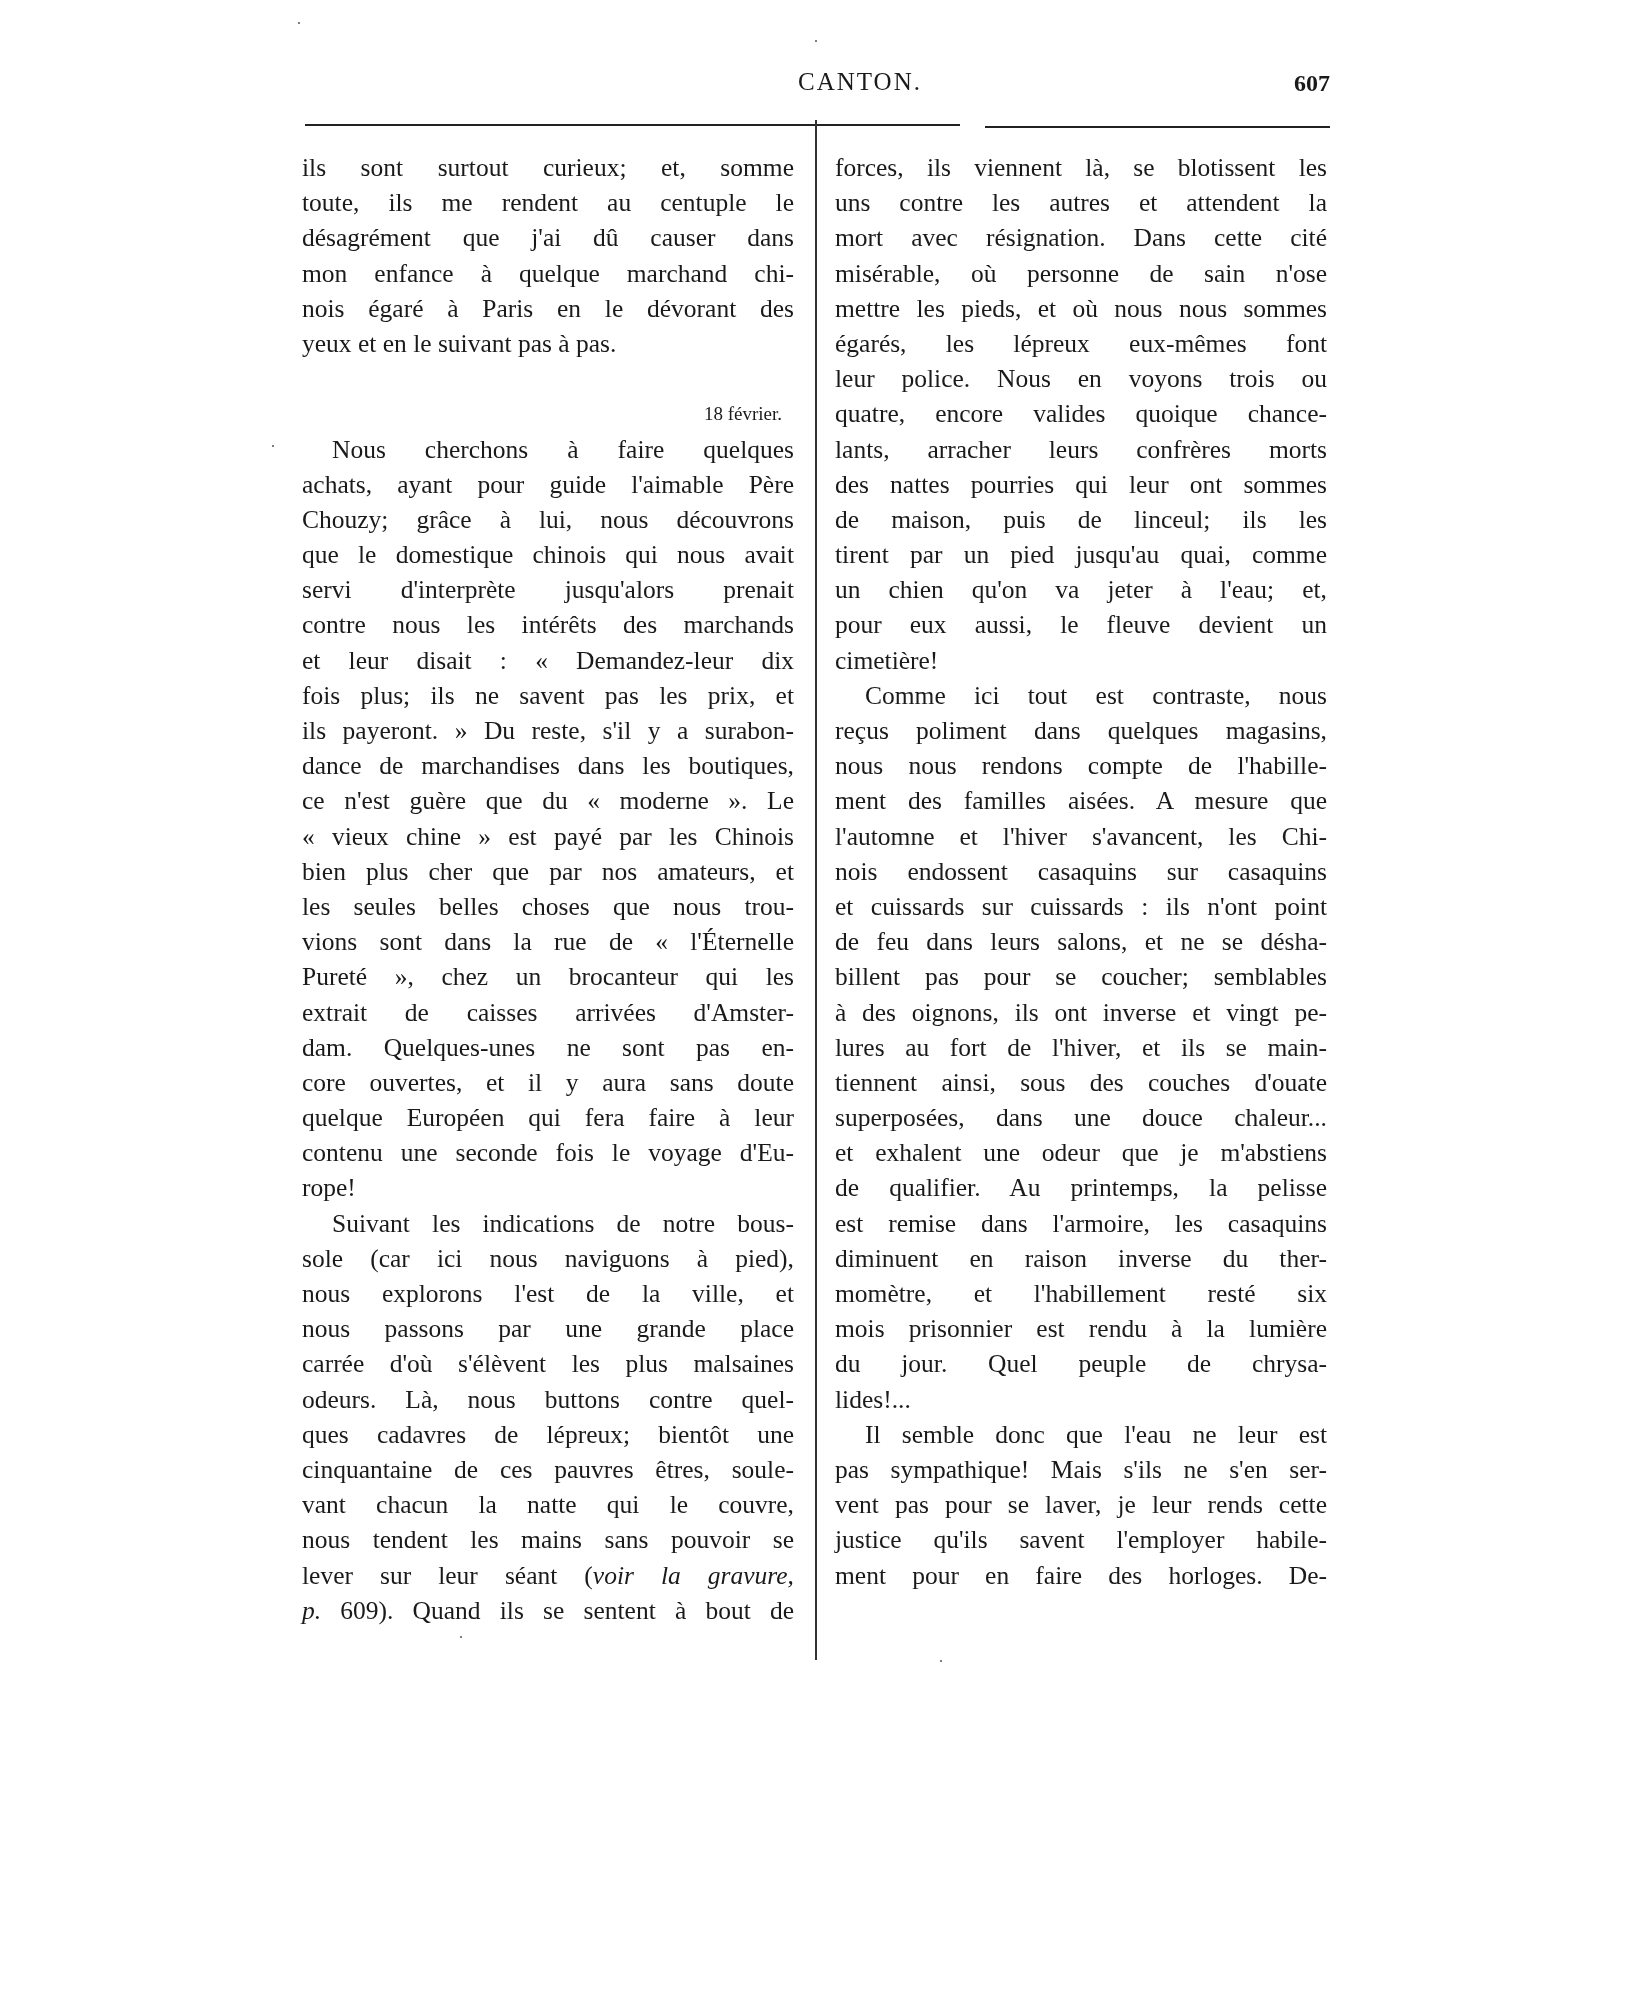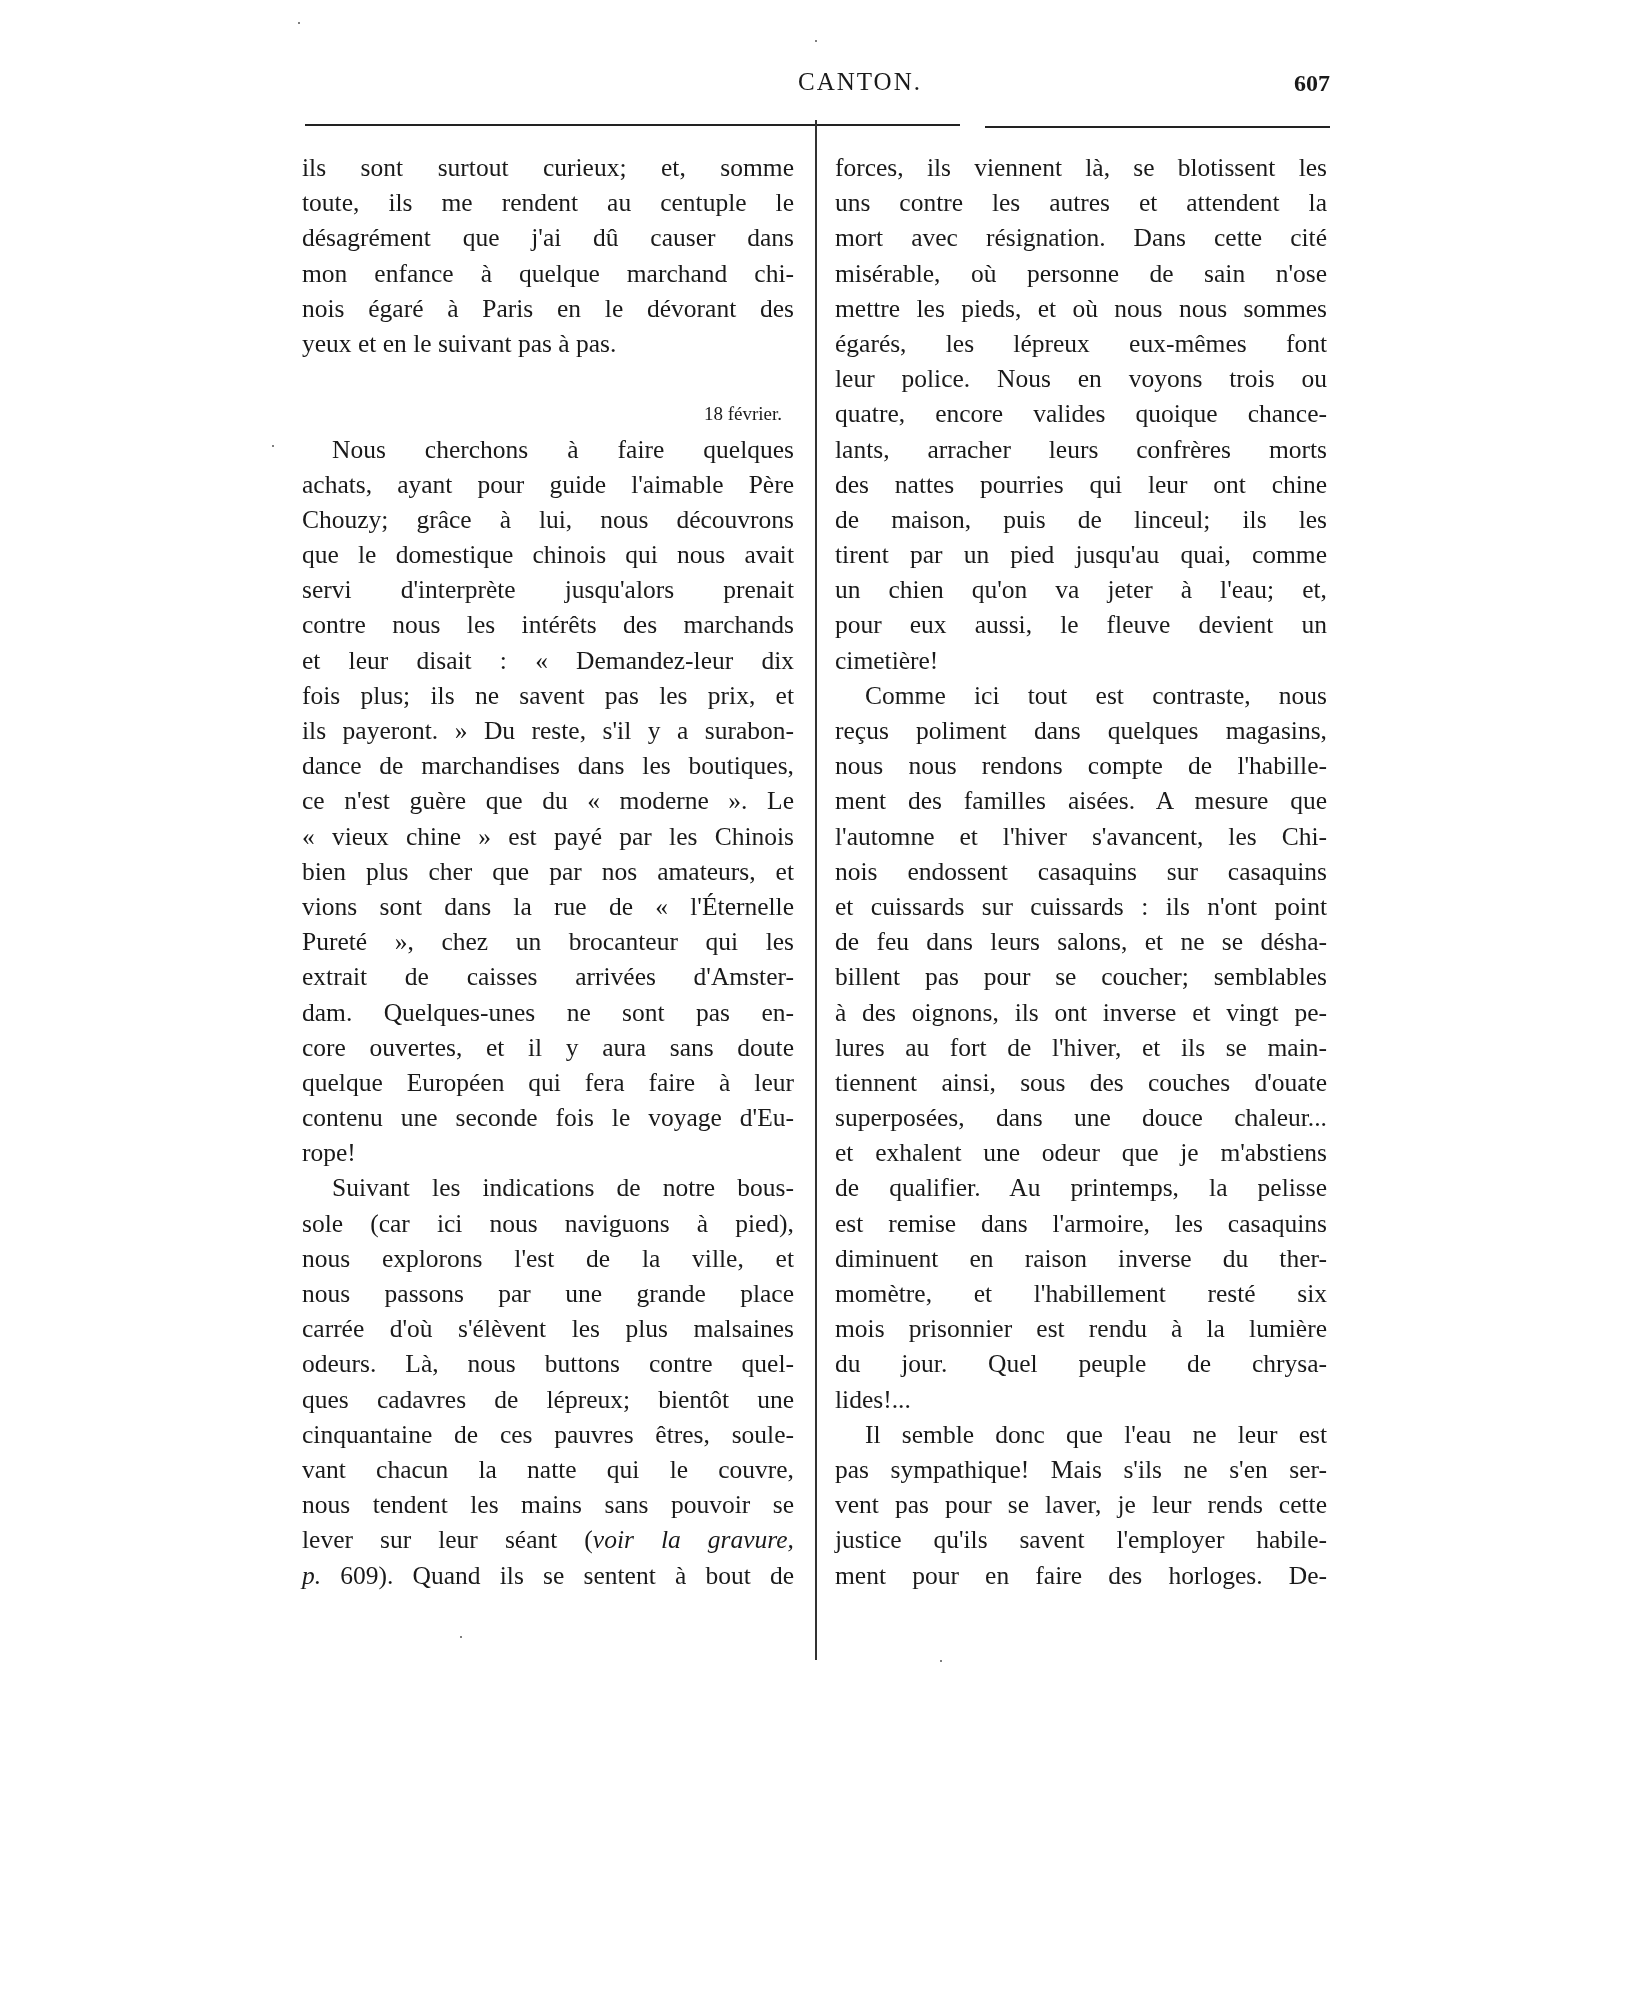--- a/index.html
+++ b/index.html
@@ -49,20 +49,21 @@
       <div class="line">que le domestique chinois qui nous avait</div>
       <div class="line">servi d'interprète jusqu'alors prenait</div>
       <div class="line">contre nous les intérêts des marchands</div>
       <div class="line">et leur disait : « Demandez-leur dix</div>
       <div class="line">fois plus; ils ne savent pas les prix, et</div>
       <div class="line">ils payeront. » Du reste, s'il y a surabon-</div>
       <div class="line">dance de marchandises dans les boutiques,</div>
       <div class="line">ce n'est guère que du « moderne ». Le</div>
       <div class="line">« vieux chine » est payé par les Chinois</div>
       <div class="line">bien plus cher que par nos amateurs, et</div>
+      <div class="line">les seules belles choses que nous trou-</div>
       <div class="line">vions sont dans la rue de « l'Éternelle</div>
       <div class="line">Pureté », chez un brocanteur qui les</div>
       <div class="line">extrait de caisses arrivées d'Amster-</div>
       <div class="line">dam. Quelques-unes ne sont pas en-</div>
       <div class="line">core ouvertes, et il y aura sans doute</div>
       <div class="line">quelque Européen qui fera faire à leur</div>
       <div class="line">contenu une seconde fois le voyage d'Eu-</div>
       <div class="line last">rope!</div>
       <div class="line indent">Suivant les indications de notre bous-</div>
       <div class="line">sole (car ici nous naviguons à pied),</div>
@@ -80,21 +81,21 @@
   <div class="col col-right" id="col-right">
       <div class="line">forces, ils viennent là, se blotissent les</div>
       <div class="line">uns contre les autres et attendent la</div>
       <div class="line">mort avec résignation. Dans cette cité</div>
       <div class="line">misérable, où personne de sain n'ose</div>
       <div class="line">mettre les pieds, et où nous nous sommes</div>
       <div class="line">égarés, les lépreux eux-mêmes font</div>
       <div class="line">leur police. Nous en voyons trois ou</div>
       <div class="line">quatre, encore valides quoique chance-</div>
       <div class="line">lants, arracher leurs confrères morts</div>
-      <div class="line">des nattes pourries qui leur ont chine</div>
+      <div class="line">des nattes pourries qui leur ont sommes</div>
       <div class="line">de maison, puis de linceul; ils les</div>
       <div class="line">tirent par un pied jusqu'au quai, comme</div>
       <div class="line">un chien qu'on va jeter à l'eau; et,</div>
       <div class="line">pour eux aussi, le fleuve devient un</div>
       <div class="line last">cimetière!</div>
       <div class="line indent">Comme ici tout est contraste, nous</div>
       <div class="line">reçus poliment dans quelques magasins,</div>
       <div class="line">nous nous rendons compte de l'habille-</div>
       <div class="line">ment des familles aisées. A mesure que</div>
       <div class="line">l'automne et l'hiver s'avancent, les Chi-</div>

